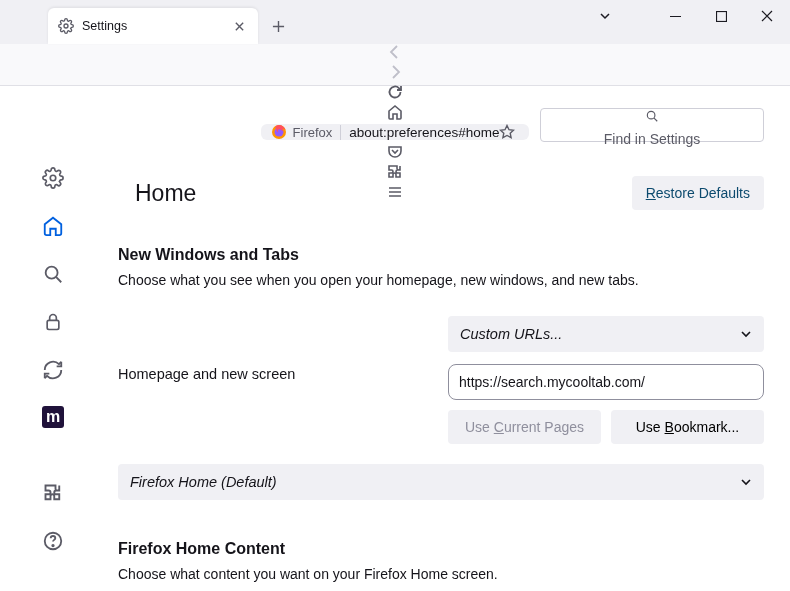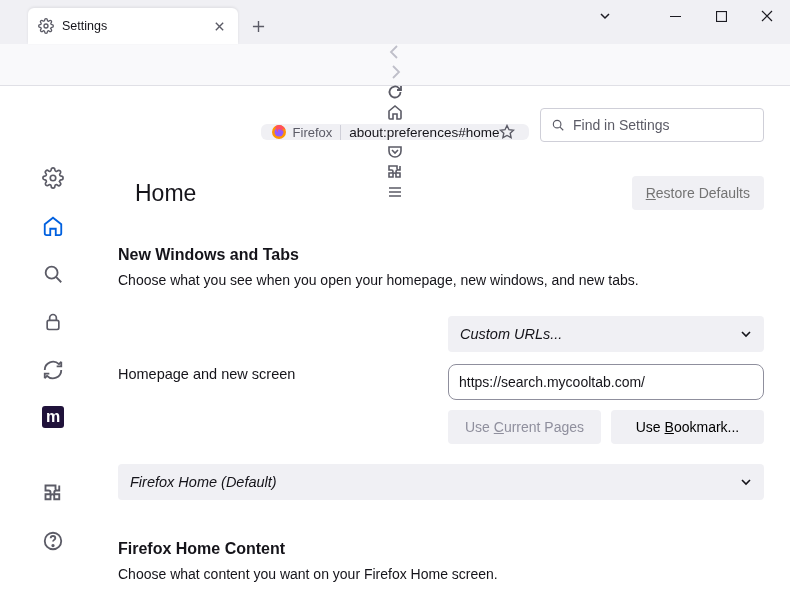--- a/index.html
+++ b/index.html
@@ -1,19 +1,19 @@
 <!DOCTYPE html>
 <html><head>
 <meta charset="utf-8">
 <style>
 * { box-sizing: border-box; margin: 0; padding: 0; font-family: "Segoe UI", Arial, sans-serif; }
 body { width: 790px; height: 591px; background: #fff; overflow: hidden; position: relative; }
 
 
-.titlebar { height: 44px; background: #f0f0f4; display: flex; align-items: flex-end; padding-left: 28px; position: relative; }
+.titlebar { height: 44px; background: #f0f0f4; display: flex; align-items: flex-end; padding-left: 48px; position: relative; }
 .tab { background: #fff; height: 36px; border-radius: 6px 6px 0 0; display: flex; align-items: center; padding: 0 10px; width: 210px; position: relative; box-shadow: 0 -1px 3px rgba(0,0,0,0.08); }
 .tab .tab-icon { width: 16px; height: 16px; margin-right: 8px; }
 .tab .tab-title { font-size: 12.5px; color: #15141a; flex: 1; }
 .tab .tab-close { width: 18px; height: 18px; color: #5b5b66; display:flex;align-items:center;justify-content:center; border-radius:3px;}
 .tab-plus { width: 28px; height: 28px; margin-left: 6px; margin-bottom:4px; display:flex;align-items:center;justify-content:center; color:#5b5b66; border-radius:4px;}
 .winctrl { position: absolute; right: 0; top: 0; display: flex; }
 .winctrl > div { width: 46px; height: 32px; display:flex; align-items:center; justify-content:center; color:#1c1b22;}
 .winctrl .chev { margin-right: 24px; }
 
 
@@ -29,24 +29,24 @@
 
 .content { display: flex; height: calc(591px - 86px); }
 .sidebar { width: 106px; padding-top: 80px; display: flex; flex-direction: column; align-items: center; gap: 24px; }
 .side-ic { width: 24px; height: 24px; color: #5b5b66; display:flex;align-items:center;justify-content:center;}
 .side-ic.active { color: #0060df; }
 .side-ic.mlogo { background:#20123a; color:#fff; border-radius:3px; font-weight:800; font-size:16px; width:22px;height:22px;}
 .spacer { flex:1; }
 
 .main { flex: 1; padding: 22px 26px 0 12px; position: relative; }
 .search-row { display:flex; justify-content:flex-end; margin-bottom: 34px;}
-.search-set { width: 224px; height: 34px; border: 1px solid #cfcfd8; border-radius: 4px; display:flex; align-items:center; padding:0 10px; color:#5b5b66; font-size:14px; gap:8px;}
+.search-set { width: 224px; height: 34px; border: 1px solid #cfcfd8; border-radius: 4px; display:flex; align-items:center; padding:0 10px; color:#5b5b66; font-size:14px; gap:8px;flex-direction:column;}
 .head-row { display:flex; align-items:center; justify-content:space-between; margin-bottom: 36px;}
 .h1 { font-size: 23px; font-weight: 500; color: #15141a; margin-left: 17px; }
-.restore { height: 34px; padding: 0 14px; background:#f0f0f4; border:none; border-radius:4px; font-size:14px; color:#737373;}
+.restore { height: 34px; padding: 0 14px; background:#f0f0f4; border:none; border-radius:4px; font-size:14px; color:#0c4a6e;}
 .h2 { font-size: 16px; font-weight: 600; color: #15141a; margin-bottom: 8px;}
 .desc { font-size: 14px; color: #15141a; margin-bottom: 28px;}
 .row { display:flex; align-items:center; margin-bottom:14px;}
 .row .lbl { width: 330px; font-size: 14.5px; color:#15141a; }
 .row .ctrl { flex:1; }
 .sel { width: 100%; height: 36px; background:#f0f0f4; border:none; border-radius:4px; padding:0 12px; font-size:14.5px; color:#15141a; display:flex; align-items:center; justify-content:space-between;font-style:italic;}
 .inp { width: 100%; height: 36px; border:1px solid #8f8f9d; border-radius:8px; padding:0 10px; font-size:14px; color:#15141a;}
 .btnrow { display:flex; gap:10px; margin-top: 10px;}
 .btnrow button { flex:1; height:34px; background:#f0f0f4; border:none; border-radius:4px; font-size:14px;}
 .btnrow button.dis { color:#8f8f9d; }

